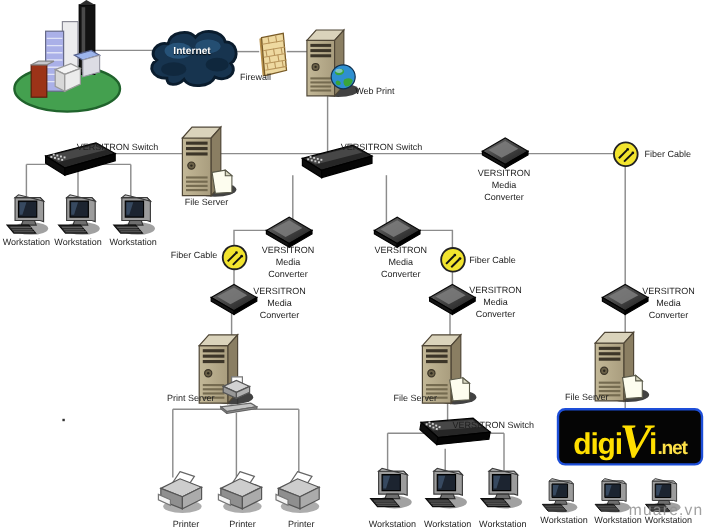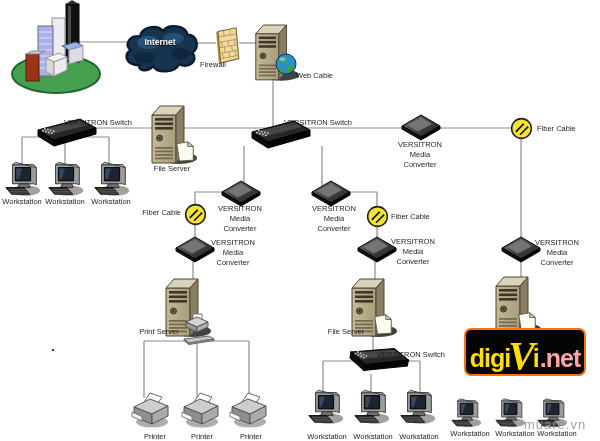--- a/index.html
+++ b/index.html
@@ -7,28 +7,28 @@
           font-family:"Liberation Sans",sans-serif;}
   #wires{position:absolute;left:0;top:0;z-index:1;}
   .node{position:absolute;z-index:2;}
   .node svg{display:block;width:100%;height:100%;}
   .lbl{position:absolute;z-index:4;font-size:7.5px;line-height:1.3;color:#1d1d1d;
        text-align:center;white-space:nowrap;transform:translateX(-50%);}
   .lbl.wrap{white-space:normal;width:48px;}
   .lbl.leftal{transform:none;text-align:left;}
   .lbl.rightal{transform:translateX(-100%);text-align:right;}
   .lbl.cloudtxt{color:#fff;font-weight:bold;font-size:8.5px;z-index:3;text-shadow:0 1px 1px #000;}
-  #logo{position:absolute;left:464px;top:328px;width:122px;height:48px;background:#050505;
-        border:2px solid #f97316;border-radius:7px;display:flex;align-items:flex-end;
+  #logo{position:absolute;left:464px;top:340px;width:122px;height:48px;background:#050505;
+        border:2px solid #1d4ed8;border-radius:7px;display:flex;align-items:flex-end;
         justify-content:center;padding-bottom:5px;box-sizing:border-box;z-index:5;}
   #logo .d{color:#ffdf00;font-weight:bold;font-size:25px;letter-spacing:-1px;line-height:.9;}
   #logo .v{color:#ffdf00;font-weight:bold;font-style:italic;font-size:40px;line-height:.62;
            font-family:"Liberation Serif",serif;margin:0 -2px;}
   #logo .i{color:#ffdf00;font-weight:bold;font-size:25px;line-height:.9;}
-  #logo .n{color:#fca5a5;font-weight:bold;font-size:25px;letter-spacing:-1px;line-height:.9;}
+  #logo .n{color:#fde047;font-weight:bold;font-size:16px;letter-spacing:-1px;line-height:.9;}
   #phone{position:absolute;left:448px;top:392px;width:152px;text-align:center;z-index:5;
          font-family:"Liberation Serif",serif;font-weight:bold;font-size:25px;
          letter-spacing:-0.5px;color:#ea2213;}
   #watermark{position:absolute;left:524px;top:417px;z-index:6;font-size:13px;
              color:rgba(145,145,145,0.85);letter-spacing:1px;}
   #stray-dot{position:absolute;left:52px;top:349px;width:2px;height:2px;background:#333;z-index:2;}
 </style>
 </head>
 <body>
 
@@ -403,21 +403,21 @@
       </svg>
     </div>
   <div class="node" style="left:534px;top:396px;width:37px;height:34px">
       <svg>
         <use href="#sym-workstation"></use>
       </svg>
     </div>
 
   <div class="lbl cloudtxt" style="left:160px;top:37px">Internet</div>
   <div class="lbl" style="left:213px;top:60px">Firewall</div>
-  <div class="lbl leftal" style="left:296px;top:71px">Web Cable</div>
+  <div class="lbl leftal" style="left:296px;top:71px">Web Print</div>
   <div class="lbl" style="left:98px;top:118px">VERSITRON Switch</div>
   <div class="lbl" style="left:172px;top:164px">File Server</div>
   <div class="lbl" style="left:318px;top:118px">VERSITRON Switch</div>
   <div class="lbl wrap" style="left:420px;top:140px">VERSITRON Media Converter</div>
   <div class="lbl leftal" style="left:537px;top:124px">Fiber Cable</div>
 
   <div class="lbl" style="left:22px;top:197px">Workstation</div>
   <div class="lbl" style="left:65px;top:197px">Workstation</div>
   <div class="lbl" style="left:111px;top:197px">Workstation</div>
 

